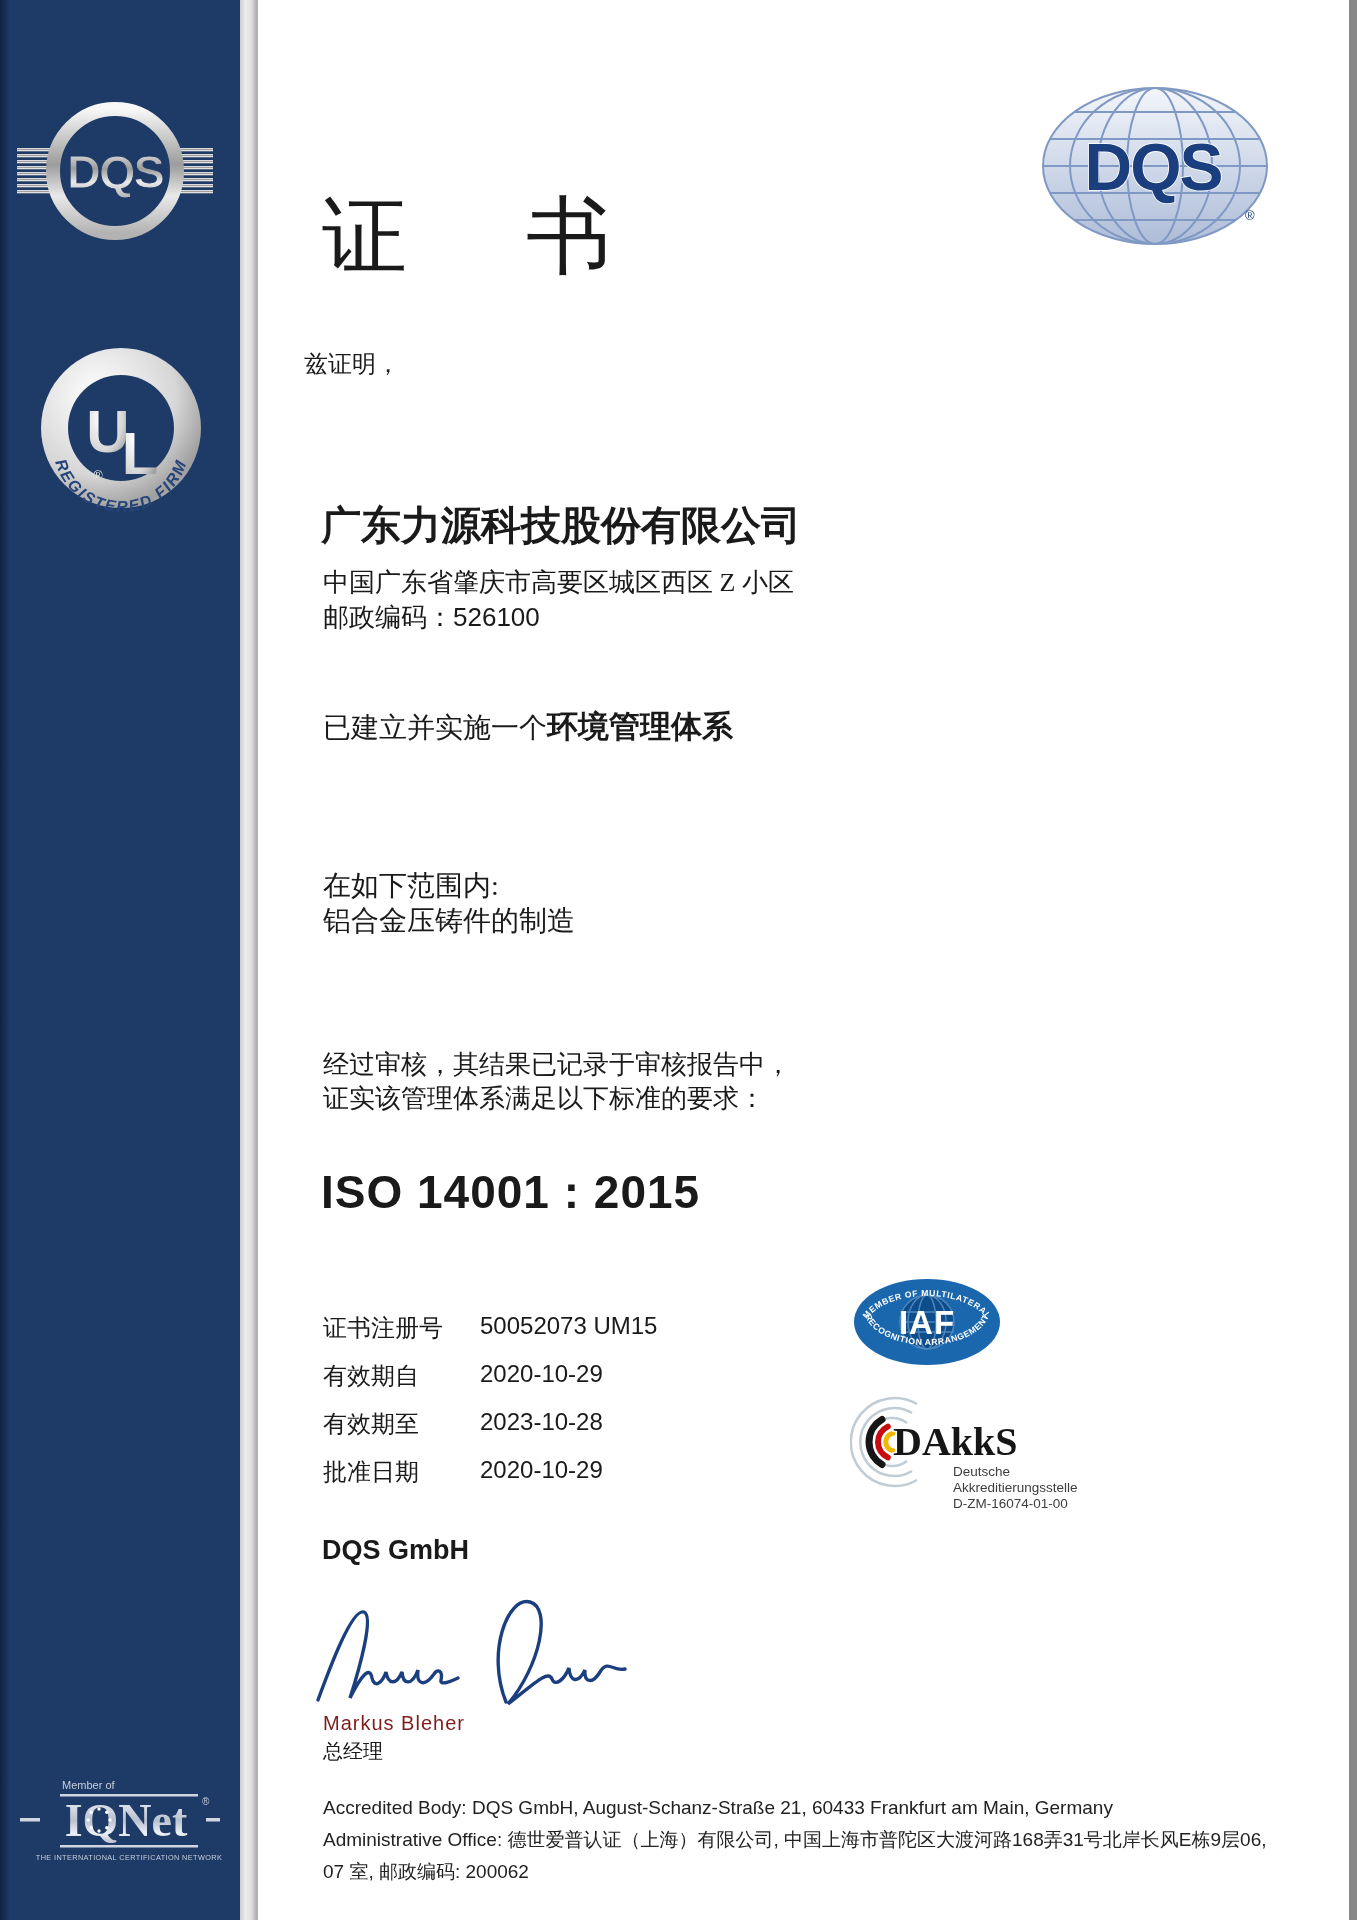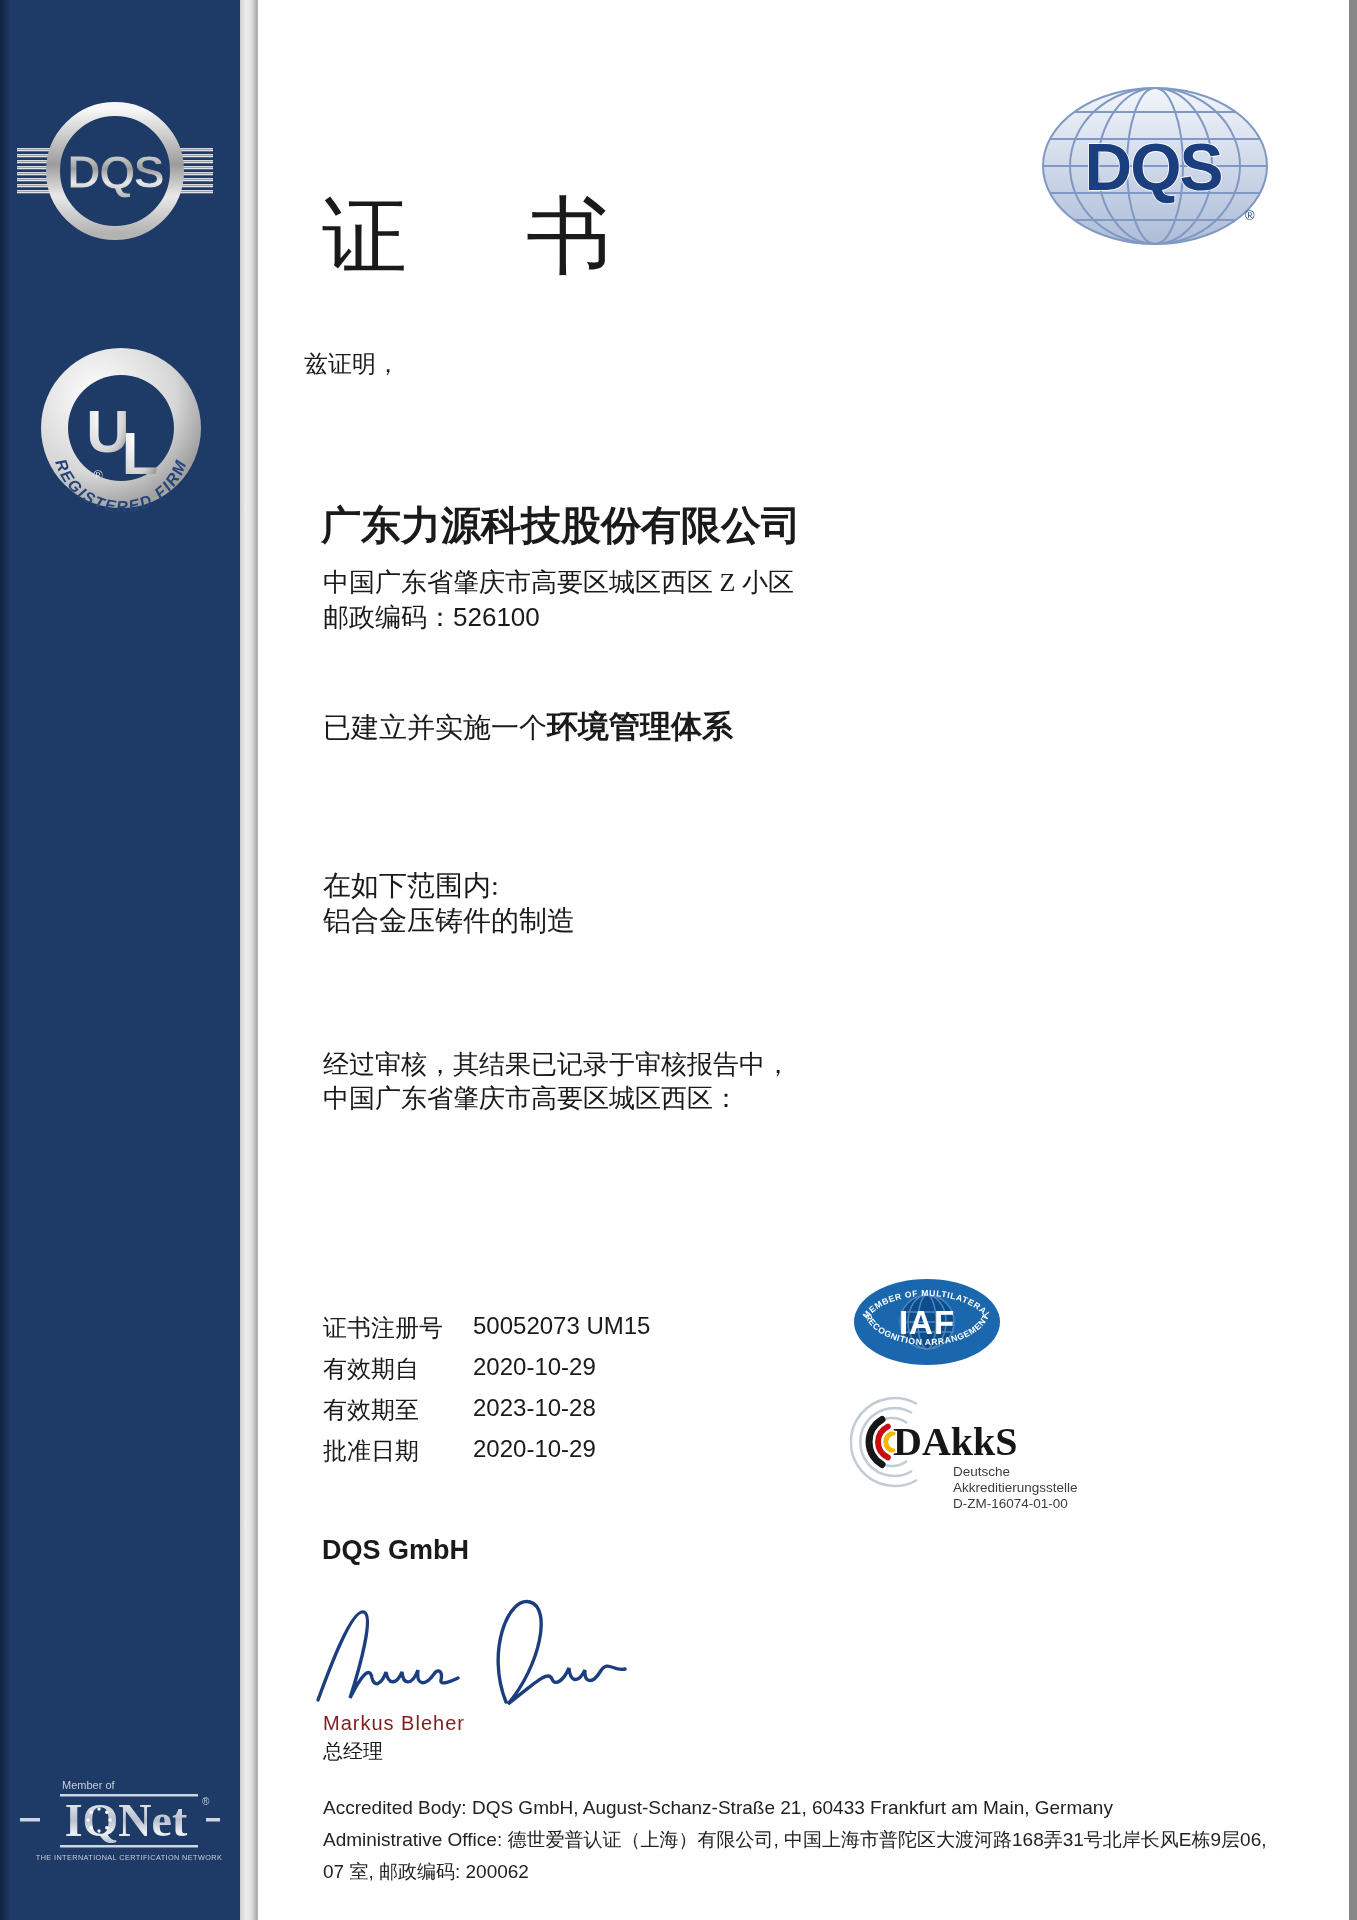--- a/index.html
+++ b/index.html
@@ -19,21 +19,21 @@
   .company-name{position:absolute;left:321px;top:498px;font-size:40px;font-weight:bold;white-space:nowrap;}
   .company-address{position:absolute;left:323px;top:566px;font-size:26px;line-height:34px;white-space:nowrap;}
   .company-postal .num{font-family:"Liberation Sans",sans-serif;}
   .system-line{position:absolute;left:323px;top:706px;font-size:28px;white-space:nowrap;}
   .system-line b{font-size:31px;}
   .scope{position:absolute;left:323px;top:868px;font-size:28px;line-height:35px;}
   .audit{position:absolute;left:323px;top:1048px;font-size:26px;line-height:34px;white-space:nowrap;}
   .standard{position:absolute;left:321px;top:1165px;font-size:46px;font-weight:bold;
         font-family:"Liberation Sans",sans-serif;letter-spacing:1px;white-space:nowrap;}
   .details{position:absolute;left:323px;top:1312px;display:grid;
-        grid-template-columns:150px auto;grid-auto-rows:41px;align-items:start;}
+        grid-template-columns:150px auto;grid-auto-rows:41px;align-items:start;gap:7px;}
   .details .lab{font-size:24px;}
   .details .val{font-size:24px;font-family:"Liberation Sans",sans-serif;white-space:nowrap;}
   .issuer-org{position:absolute;left:322px;top:1535px;font-size:27px;font-weight:bold;
         font-family:"Liberation Sans",sans-serif;}
   .signer-name{position:absolute;left:323px;top:1712px;font-size:20px;letter-spacing:1px;
         font-family:"Liberation Sans",sans-serif;color:#7f1d1d;}
   .signer-title{position:absolute;left:323px;top:1738px;font-size:20px;}
   .footer{position:absolute;left:323px;top:1792px;font-size:19px;line-height:32px;
         font-family:Liberation Sans, sans-serif;color:#222;white-space:nowrap;}
 </style>
@@ -171,23 +171,24 @@
 
   <div class="system-line"><span>已建立并实施一个</span><b>环境管理体系</b></div>
 
   <div class="scope">
     <div>在如下范围内:</div>
     <div>铝合金压铸件的制造</div>
   </div>
 
   <div class="audit">
     <div>经过审核，其结果已记录于审核报告中，</div>
-    <div>中国广东省肇庆市高要区城区西区：</div>
-  </div>
-
+    <div>证实该管理体系满足以下标准的要求：</div>
+  </div>
+
+  <div class="standard">ISO 14001 : 2015</div>
 
   <div class="details">
     <div class="lab">证书注册号</div>
     <div class="val">50052073 UM15</div>
     <div class="lab">有效期自</div>
     <div class="val">2020-10-29</div>
     <div class="lab">有效期至</div>
     <div class="val">2023-10-28</div>
     <div class="lab">批准日期</div>
     <div class="val">2020-10-29</div>

